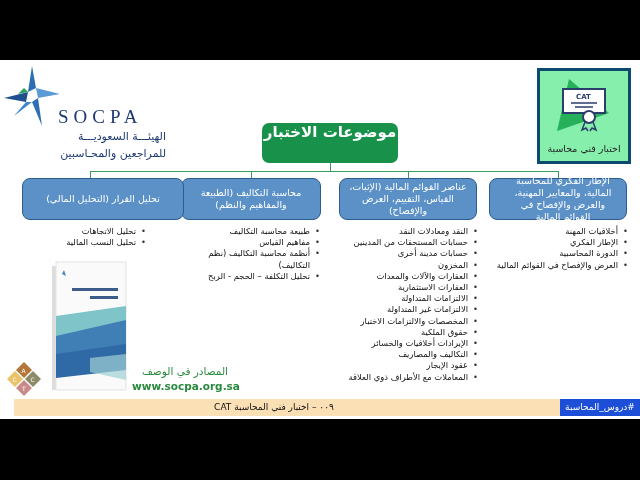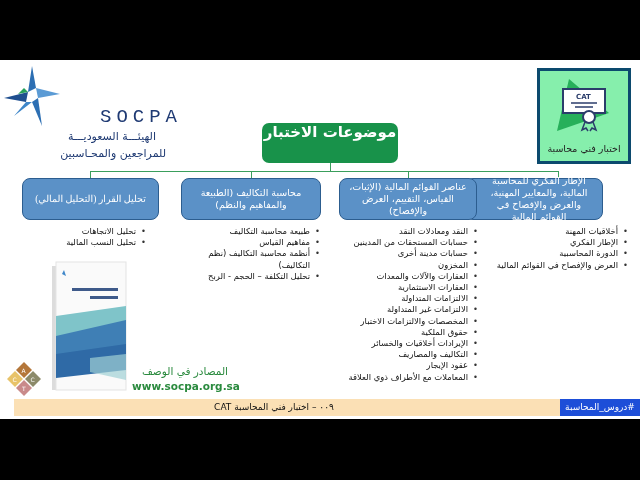--- a/index.html
+++ b/index.html
@@ -1,20 +1,20 @@
 <!DOCTYPE html>
 <html><head>
 <meta charset="utf-8">
 <style>
   html,body{margin:0;padding:0;background:#000;}
   body{width:640px;height:480px;position:relative;overflow:hidden;font-family:"DejaVu Sans",sans-serif;}
   .slide{position:absolute;left:0;top:60px;width:640px;height:359px;background:#fff;overflow:hidden;}
   .logo{position:absolute;left:2px;top:4px;width:190px;height:100px;}
-  .logo-word{position:absolute;left:56px;top:42px;font-family:Liberation Mono, monospace;font-size:19px;letter-spacing:5px;color:#1f3a73;font-weight:normal;margin-left:42px;}
-  .logo-ar1{position:absolute;left:56px;top:66px;width:108px;text-align:center;font-size:11px;color:#1f3a73;direction:rtl;}
+  .logo-word{position:absolute;left:56px;top:42px;font-family:Liberation Serif, serif;font-size:19px;letter-spacing:5px;color:#1f3a73;font-weight:normal;}
+  .logo-ar1{position:absolute;left:56px;top:66px;width:108px;text-align:right;font-size:11px;color:#1f3a73;direction:rtl;}
   .logo-ar2{position:absolute;left:50px;top:83px;width:114px;text-align:right;font-size:11px;color:#1f3a73;direction:rtl;}
   .cat-card{position:absolute;left:537px;top:8px;width:88px;height:90px;border:3px solid #0c4a6e;background:#86efac;}
   .cat-label{position:absolute;left:0;right:0;bottom:7px;text-align:center;font-size:9.5px;color:#222;direction:rtl;}
   .root{position:absolute;left:262px;top:63px;width:136px;height:40px;background:#18924a;border-radius:7px;color:#fff;font-size:15px;font-weight:bold;display:flex;align-items:flex-start;justify-content:center;direction:rtl;}
   .line{position:absolute;background:#3a9e5c;}
   .cat{position:absolute;top:118px;height:42px;background:#5b91c7;border:1px solid #2c5d8f;border-radius:8px;color:#fff;font-size:9.5px;line-height:12px;display:flex;align-items:center;justify-content:center;text-align:center;direction:rtl;padding:0 6px;box-sizing:border-box;}
   .list{position:absolute;top:166px;margin:0;padding:0;list-style:none;direction:rtl;font-size:8.4px;line-height:11.2px;color:#111;}
   .list li{position:relative;padding-right:10px;}
   .list li::before{content:"•";position:absolute;right:0;top:0;color:#333;}
   .book{position:absolute;left:50px;top:198px;width:80px;height:136px;}
@@ -62,30 +62,30 @@
     <span>موضوعات الاختبار</span>
   </div>
 
   <div class="line" style="left:330px;top:103px;width:1px;height:8px;"></div>
   <div class="line" style="left:90px;top:111px;width:469px;height:1px;"></div>
   <div class="line" style="left:558px;top:111px;width:1px;height:7px;"></div>
   <div class="line" style="left:408px;top:111px;width:1px;height:7px;"></div>
   <div class="line" style="left:251px;top:111px;width:1px;height:7px;"></div>
   <div class="line" style="left:90px;top:111px;width:1px;height:7px;"></div>
 
-  <div class="cat" style="left:465px;width:138px;padding-left:16px;">
+  <div class="cat" style="left:489px;width:138px;padding-left:16px;">
     <span>الإطار الفكري للمحاسبة المالية، والمعايير المهنية، والعرض والإفصاح في القوائم المالية</span>
   </div>
   <div class="cat" style="left:339px;width:138px;">
     <span>عناصر القوائم المالية (الإثبات، القياس، التقييم، العرض والإفصاح)</span>
   </div>
   <div class="cat" style="left:181px;width:140px;">
     <span>محاسبة التكاليف (الطبيعة والمفاهيم والنظم)</span>
   </div>
-  <div class="cat" style="left:22px;width:137px;font-family:Liberation Serif, serif;">
+  <div class="cat" style="left:22px;width:162px;">
     <span>تحليل القرار (التحليل المالي)</span>
   </div>
 
   <ul class="list" style="right:12px;width:140px;">
     <li>أخلاقيات المهنة</li>
     <li>الإطار الفكري</li>
     <li>الدورة المحاسبية</li>
     <li>العرض والإفصاح في القوائم المالية</li>
   </ul>
   <ul class="list" style="right:162px;width:150px;">

